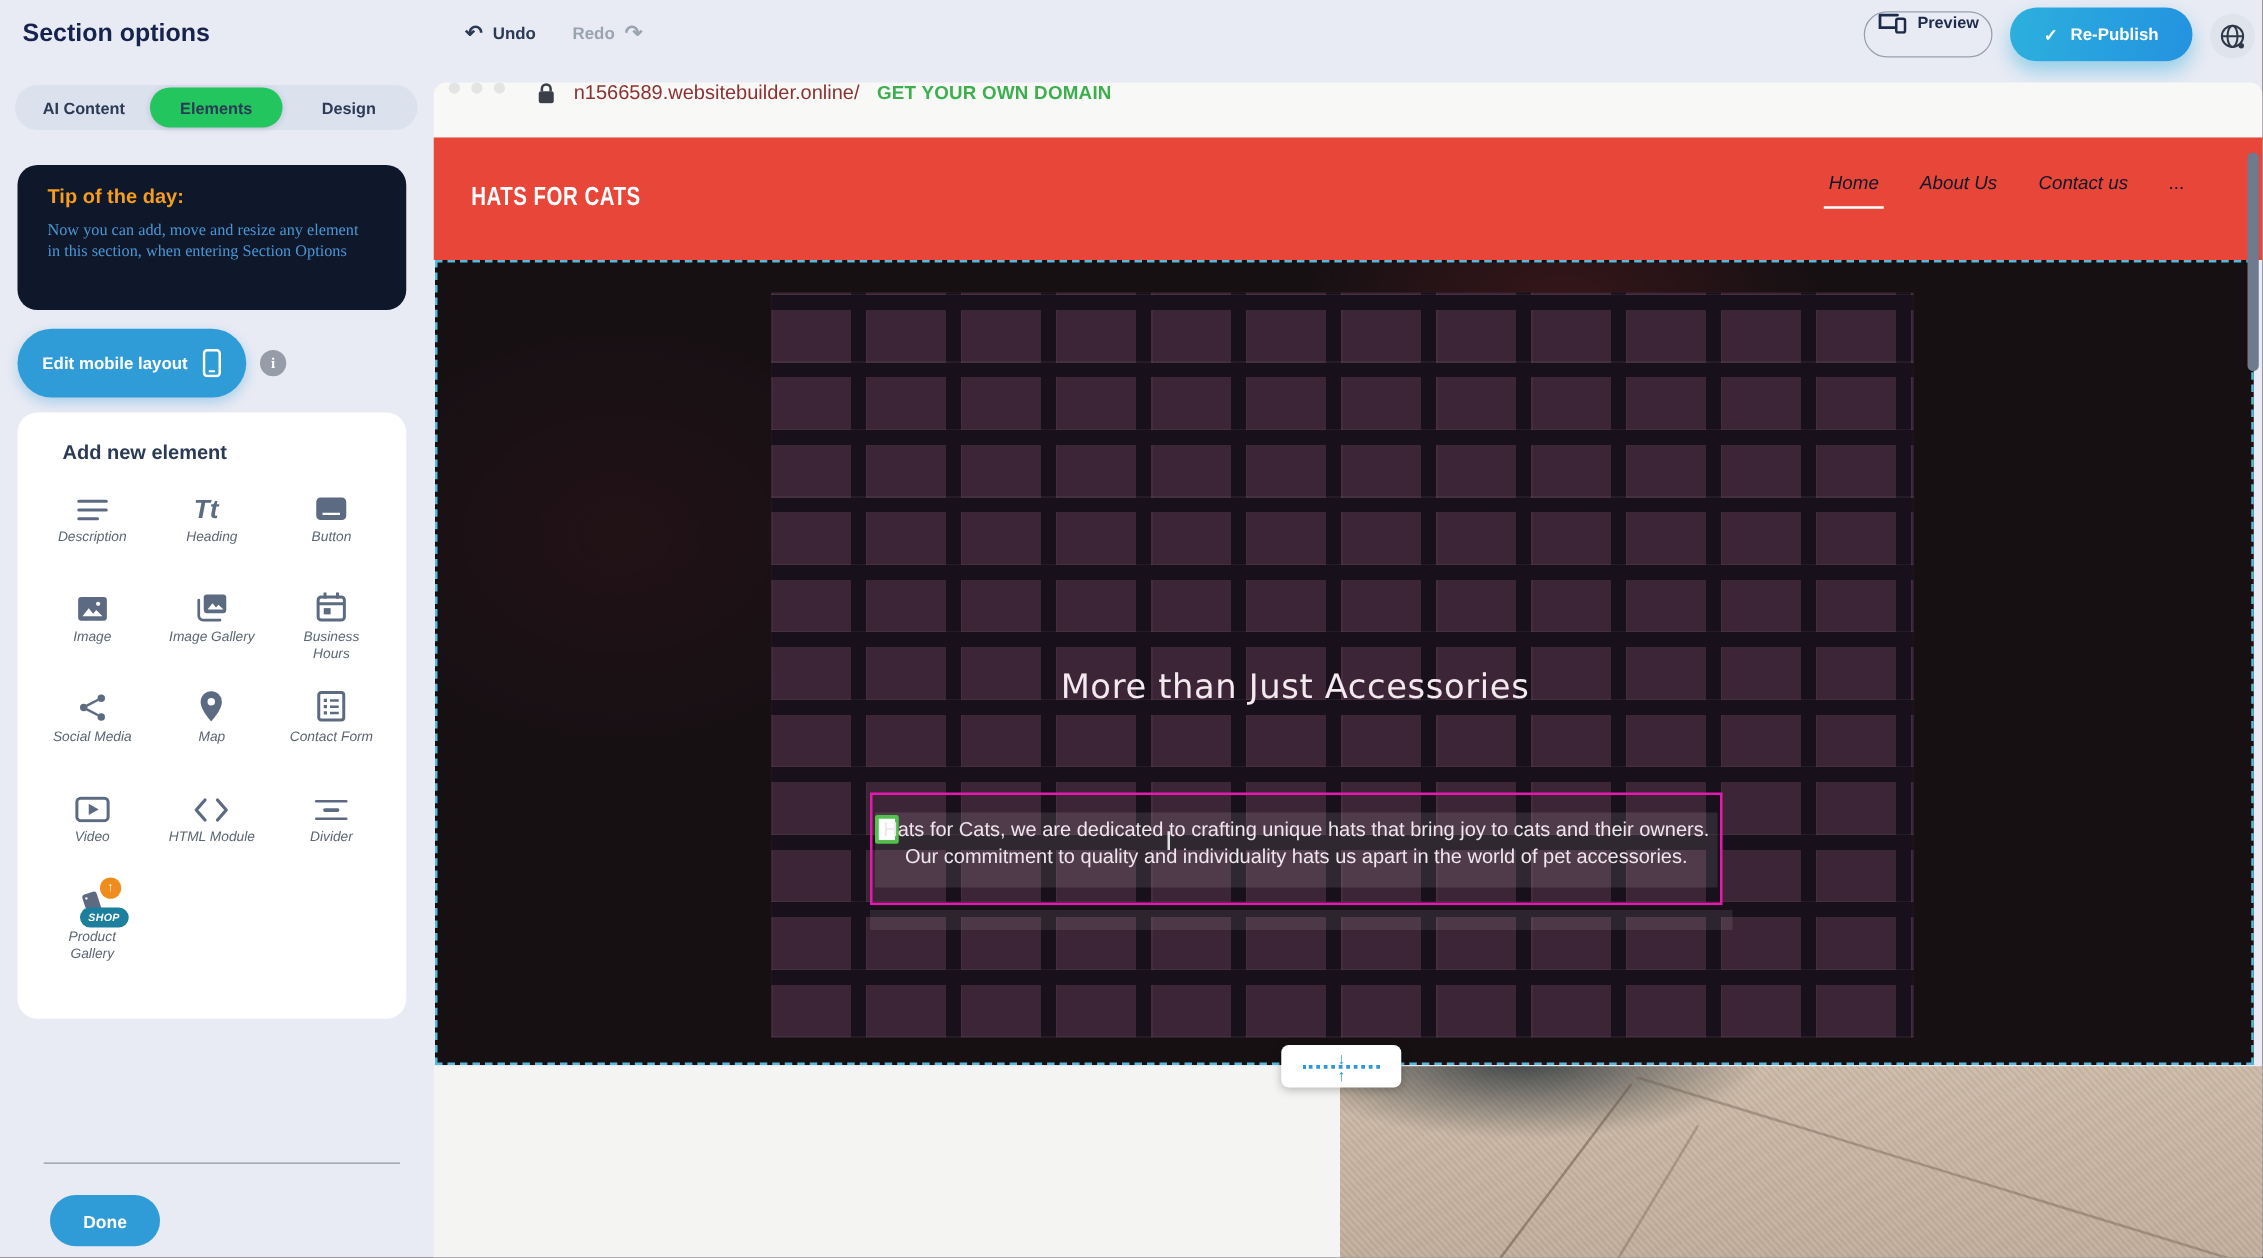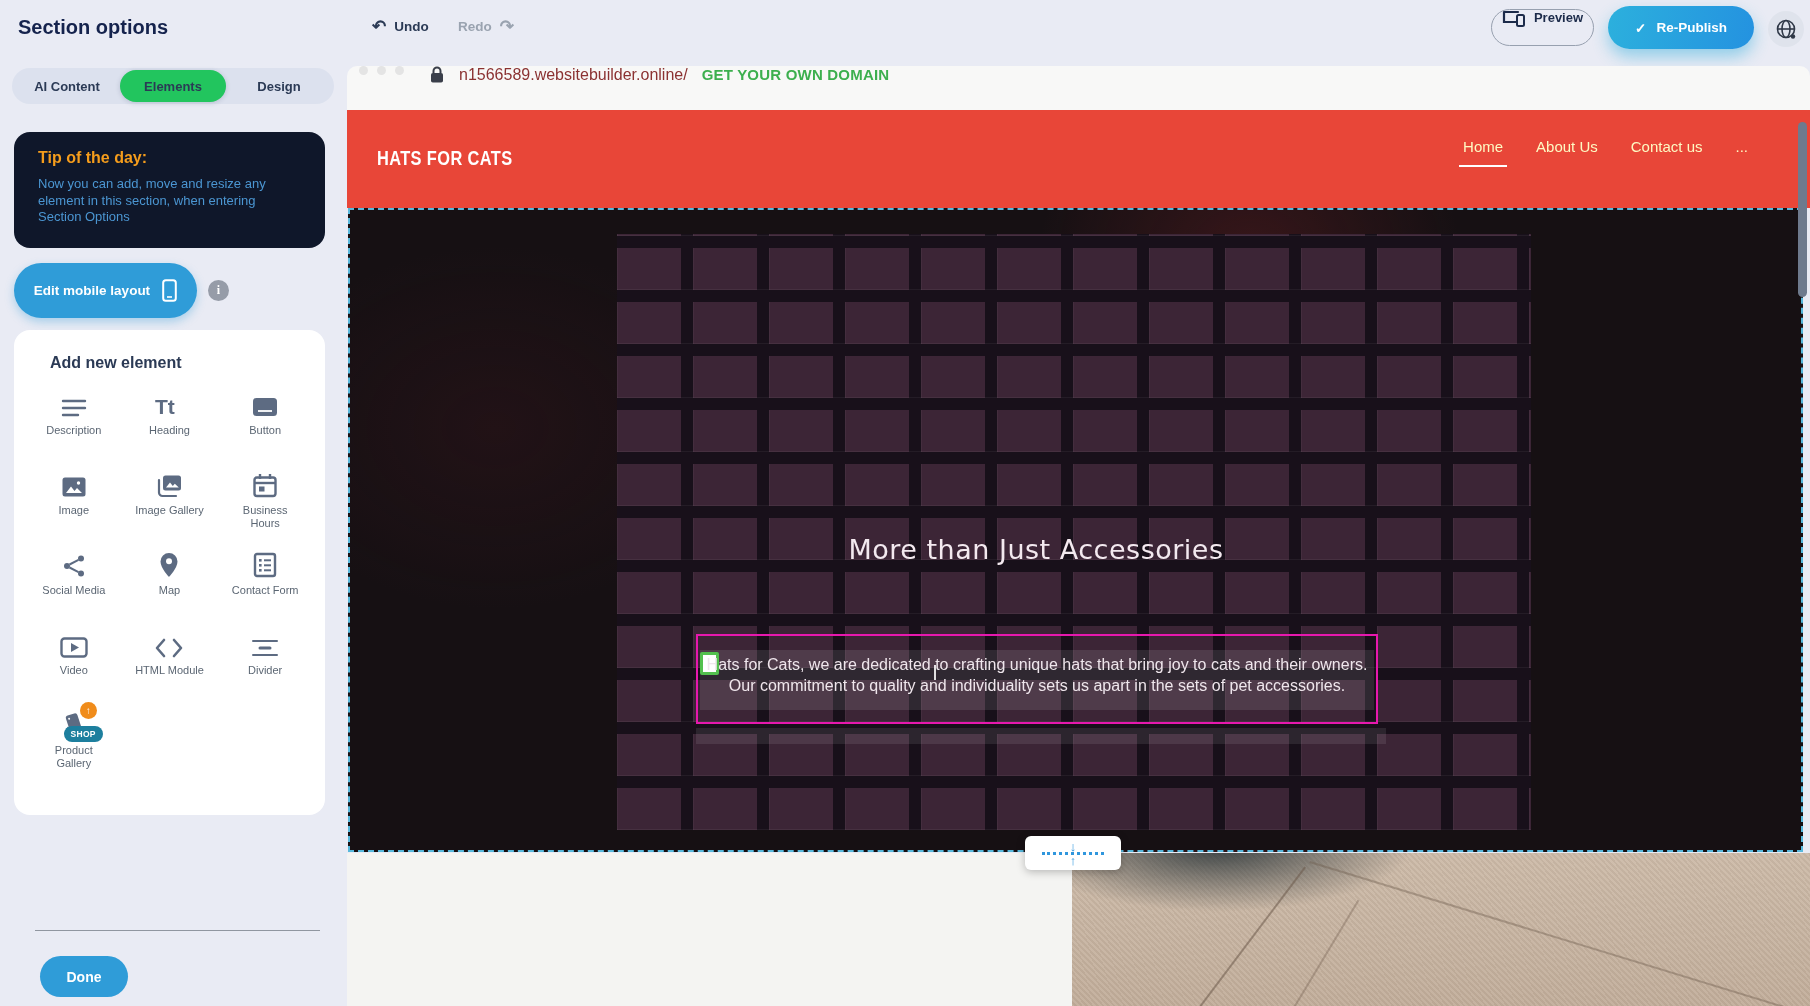--- a/index.html
+++ b/index.html
@@ -8,27 +8,27 @@
   .stage { position:relative; width:1810px; height:1006px; background:#e9ebf4; }
 
   
   .panel { position:absolute; left:0; top:0; width:347px; height:766px; }
   .panel-title { position:absolute; left:18px; top:16px; font-size:20px; font-weight:700; color:#15234d; }
   .tabs { position:absolute; left:12px; top:68px; width:322px; height:36px; background:#dce1ee; border-radius:18px; display:flex; align-items:center; padding:2px; }
   .tab { flex:1; height:32px; border:none; background:transparent; border-radius:16px; font-family:inherit; font-size:13px; font-weight:700; color:#2b3a55; cursor:pointer; }
   .tab.active { background:#22c55e; box-shadow:0 1px 5px rgba(20,40,80,.18); }
   .tip-card { position:absolute; left:14px; top:132px; width:311px; height:116px; background:#0f172a; border-radius:16px; padding:17px 26px 0 24px; }
   .tip-title { font-size:16px; font-weight:700; color:#f59d1c; margin-bottom:9px; }
-  .tip-body { font-size:13px; line-height:16.5px; color:#4b96d2; }
+  .tip-body { font-size:13px; line-height:16.5px; color:#4b96d2;font-family:Liberation Serif, serif; }
   .edit-mobile { position:absolute; left:14px; top:263px; width:183px; height:55px; border:none; border-radius:28px; background:#2f9cd8; color:#fff; font-family:inherit; font-weight:700; font-size:13.5px; display:flex; align-items:center; justify-content:center; gap:12px; cursor:pointer; box-shadow:0 4px 10px rgba(47,156,216,.35); }
   .info-dot { position:absolute; left:208px; top:280px; width:21px; height:21px; border-radius:50%; background:#969ca8; color:#fff; font-size:12px; font-weight:700; display:flex; align-items:center; justify-content:center; font-family:"Liberation Serif", serif; cursor:pointer; }
   .add-card { position:absolute; left:14px; top:330px; width:311px; height:485px; background:#fff; border-radius:16px; padding:24px 12px 0 12px; }
   .add-title { font-size:16px; font-weight:600; color:#2b3a55; margin:0 0 18px 24px; }
   .el-grid { display:grid; grid-template-columns:repeat(3,1fr); row-gap:16px; }
-  .cell { display:flex; flex-direction:column; align-items:center; gap:6px; min-height:64px; cursor:pointer; }
+  .cell { display:flex; flex-direction:column; align-items:center; gap:6px; min-height:64px; cursor:pointer;font-style:italic; }
   .cell .ic { height:28px; display:flex; align-items:flex-end; justify-content:center; position:relative; }
   .cell .lbl { font-size:11px; line-height:13px; color:#5b6673; text-align:center; max-width:72px; }
   .badge-up { position:absolute; right:-10px; top:-8px; width:17px; height:17px; border-radius:50%; background:#f08c1b; color:#fff; font-size:10px; font-weight:700; display:flex; align-items:center; justify-content:center; }
   .badge-shop { position:absolute; right:-16px; bottom:-4px; background:#1d7f9e; color:#fff; font-size:8.5px; font-weight:700; padding:3px 7px; border-radius:9px; letter-spacing:.3px; }
   .panel-divider { position:absolute; left:35px; top:930px; width:285px; border:none; border-top:1.5px solid #9096a0; }
   .done-btn { position:absolute; left:40px; top:956px; width:88px; height:41px; border:none; border-radius:21px; background:#2f9cd8; color:#fff; font-family:inherit; font-size:14px; font-weight:700; cursor:pointer; }
 
   
   .undo-btn,.redo-btn { position:absolute; top:16px; display:flex; align-items:center; gap:8px; font-size:13.5px; font-weight:700; cursor:pointer; }
   .undo-btn { left:372px; color:#2b3a55; }
@@ -42,21 +42,21 @@
   .chrome { position:absolute; left:347px; top:66px; width:1463px; height:44px; background:#f8f8f7; border-radius:10px 10px 0 0; display:flex; }
   .dots { display:flex; gap:9px; margin-left:12px; }
   .dots i { width:9px; height:9px; border-radius:50%; background:#e4e4e4; }
   .lock { margin-left:26px; }
   .url { margin-left:15px; font-size:16px; color:#8b3232; cursor:text; }
   .domain-cta { margin-left:14px; font-size:15px; font-weight:700; color:#3caf4e; letter-spacing:.2px; cursor:pointer; }
 
   .site-header { position:absolute; left:347px; top:110px; width:1463px; height:98px; background:#e84638; }
   .logo { position:absolute; left:30px; top:36px; color:#fff; font-size:21px; font-weight:700; letter-spacing:.5px; transform:scaleX(.78); transform-origin:left center; white-space:nowrap; }
   .nav { position:absolute; right:62px; top:28px; display:flex; gap:33px; align-items:center; }
-  .nav-item { color:#fef9c3; font-size:15px; cursor:pointer; position:relative; }
+  .nav-item { color:#0f172a; font-size:15px; cursor:pointer; position:relative;font-style:italic; }
   .nav-item.active::after { content:""; position:absolute; left:-4px; right:-4px; bottom:-12px; height:2.5px; background:#fff; }
 
   .hero { position:absolute; left:348px; top:208px; width:1455px; height:644px; border:2px dashed #57b8dc;
     background:
       radial-gradient(300px 220px at 62% 6%, rgba(130,35,40,.30), rgba(130,35,40,0) 70%),
       radial-gradient(340px 260px at 10% 34%, rgba(80,25,35,.20), rgba(80,25,35,0) 70%),
       #161013; }
   .tiles { position:absolute; left:267px; top:24px; width:914px; height:596px;
     background-color:#3c2536;
     background-image:
@@ -352,21 +352,21 @@
       <span class="nav-item">Contact us</span>
       <span class="nav-item">...</span>
     </nav>
   </header>
 
   <section class="hero">
     <div class="tiles"></div>
     <div class="hero-sub">More than Just Accessories</div>
     <div class="text-select">
       <span class="sel-handle"></span>
-      <p>Hats for Cats, we are dedicated to crafting unique hats that bring joy to cats and their owners. Our commitment to quality and individuality sets us apart in the sets of pet accessories.</p>
+      <p>Hats for Cats, we are dedicated to crafting unique hats that bring joy to cats and their owners. Our commitment to quality and individuality hats us apart in the world of pet accessories.</p>
     </div>
     <div class="under-strip"></div>
     <div class="text-cursor"></div>
   </section>
 
   <div class="resize-pill">
     <span class="arr">↓</span>
     <span class="dash"></span>
     <span class="arr">↑</span>
   </div>

